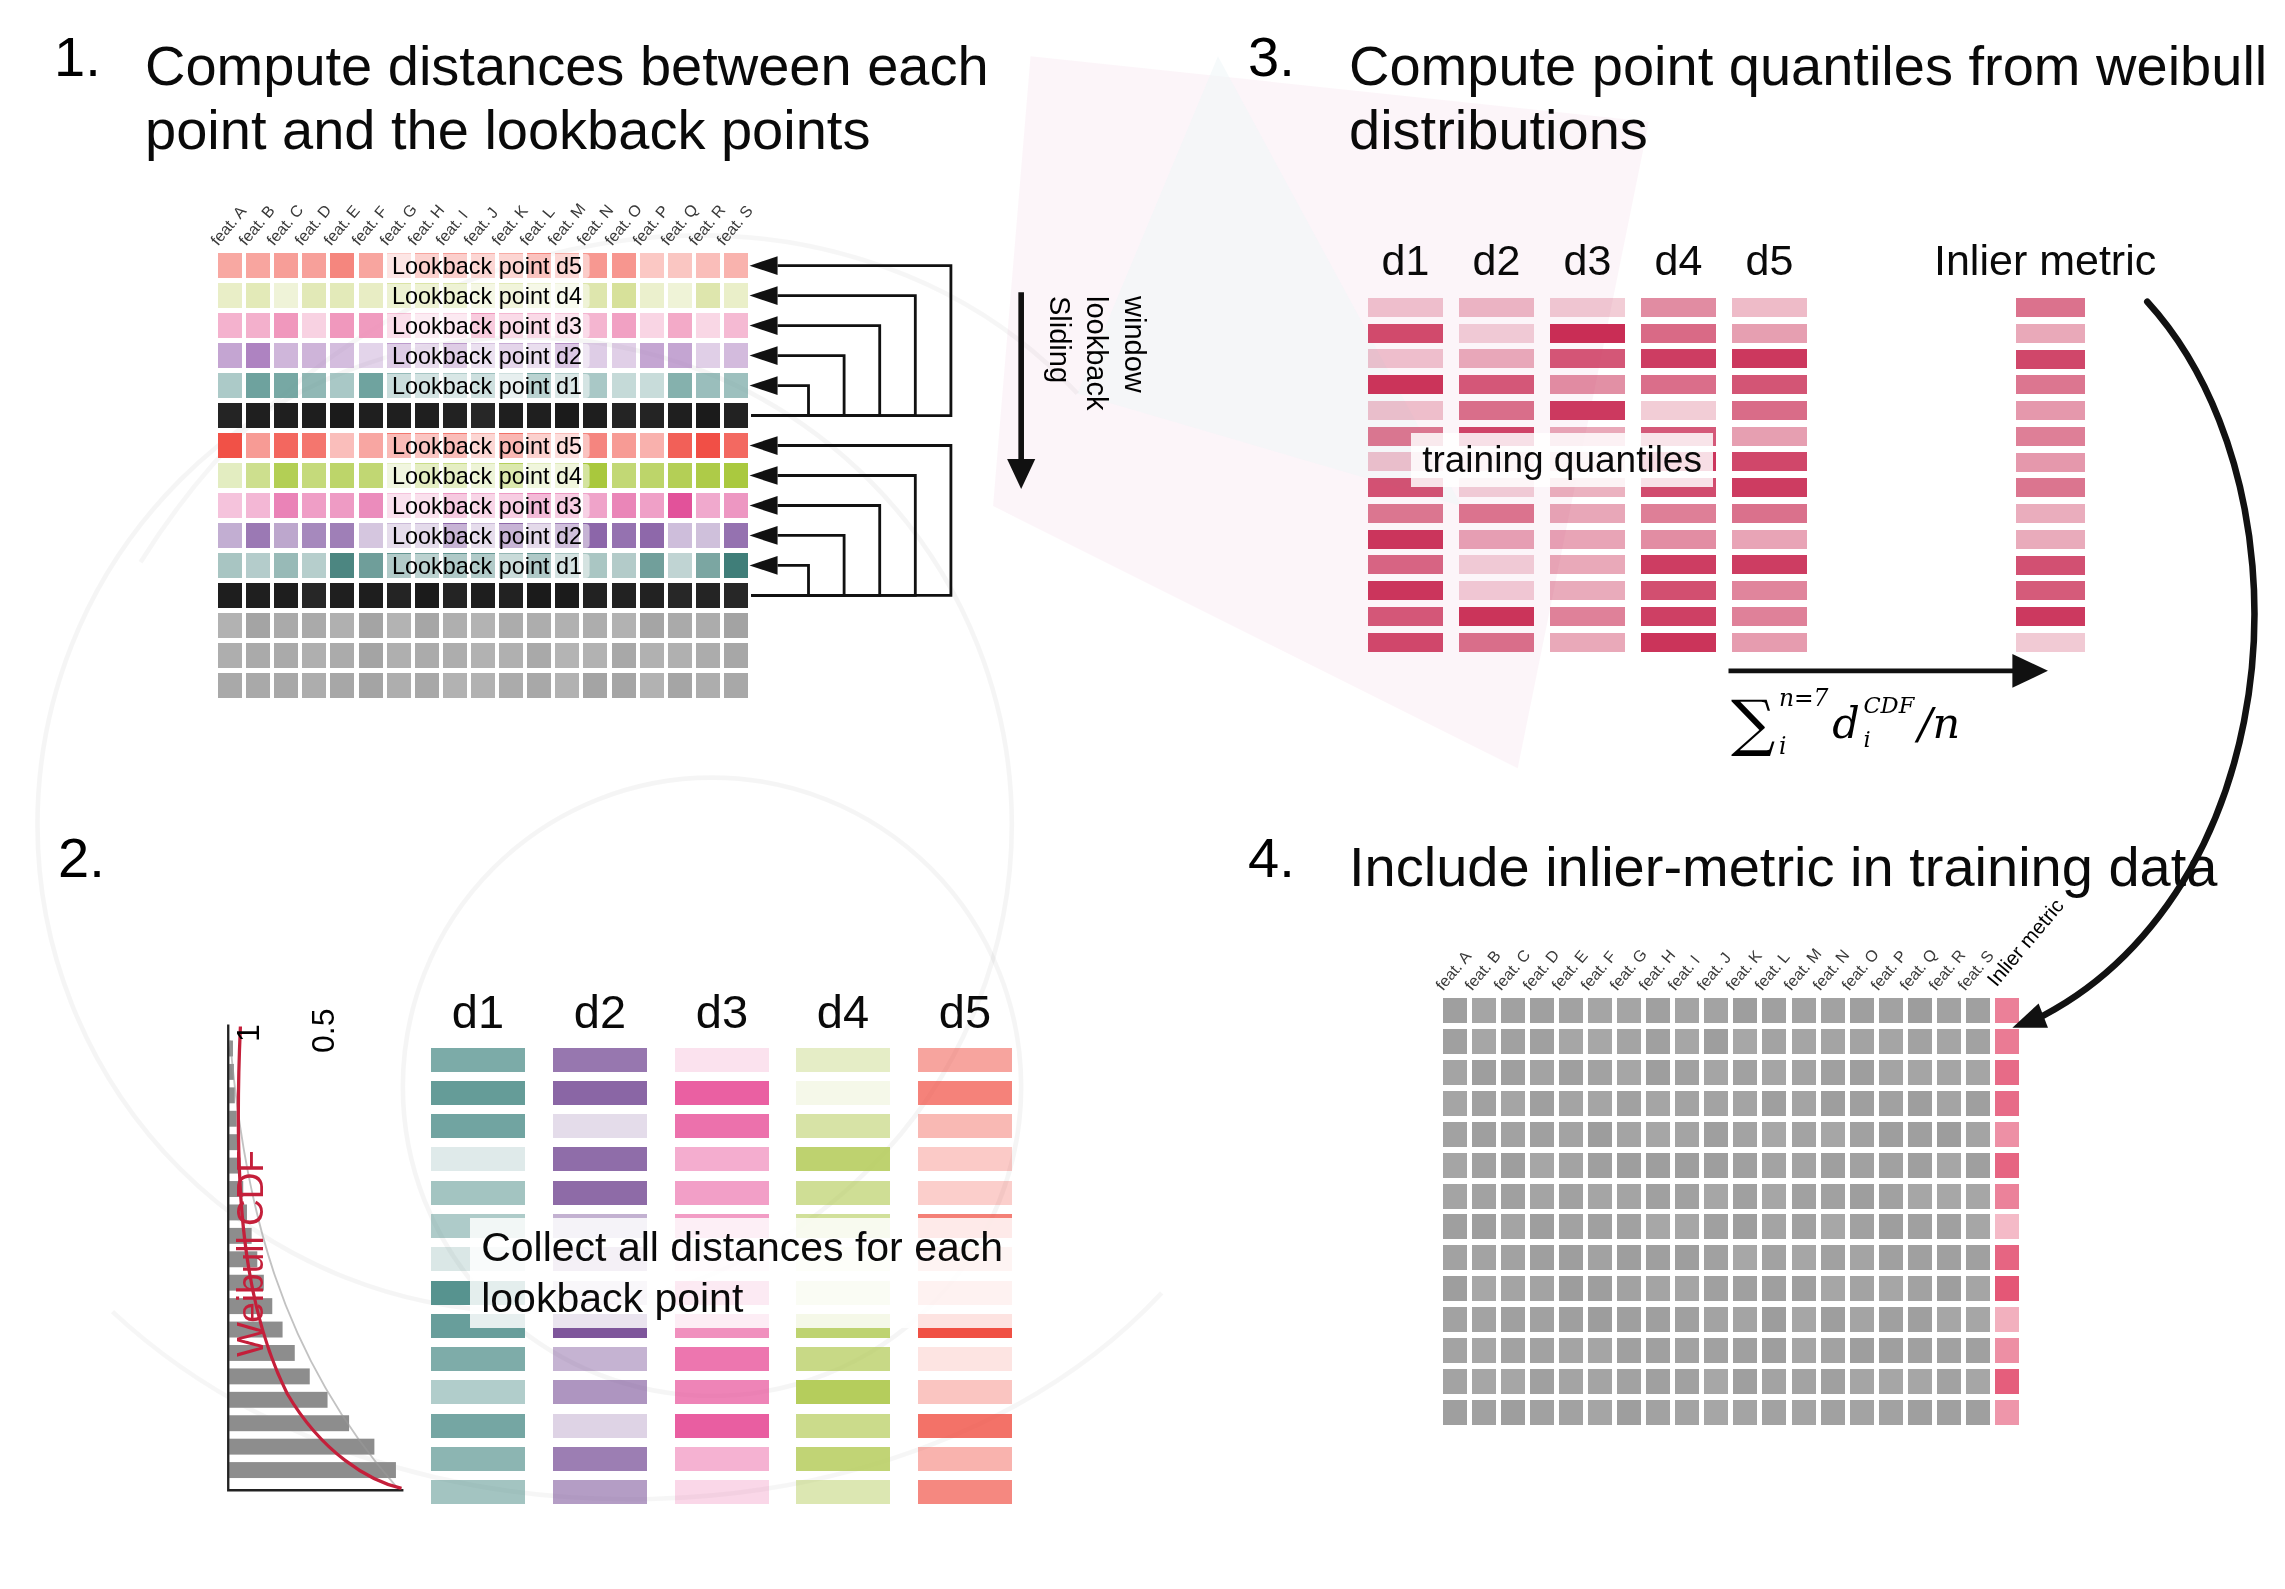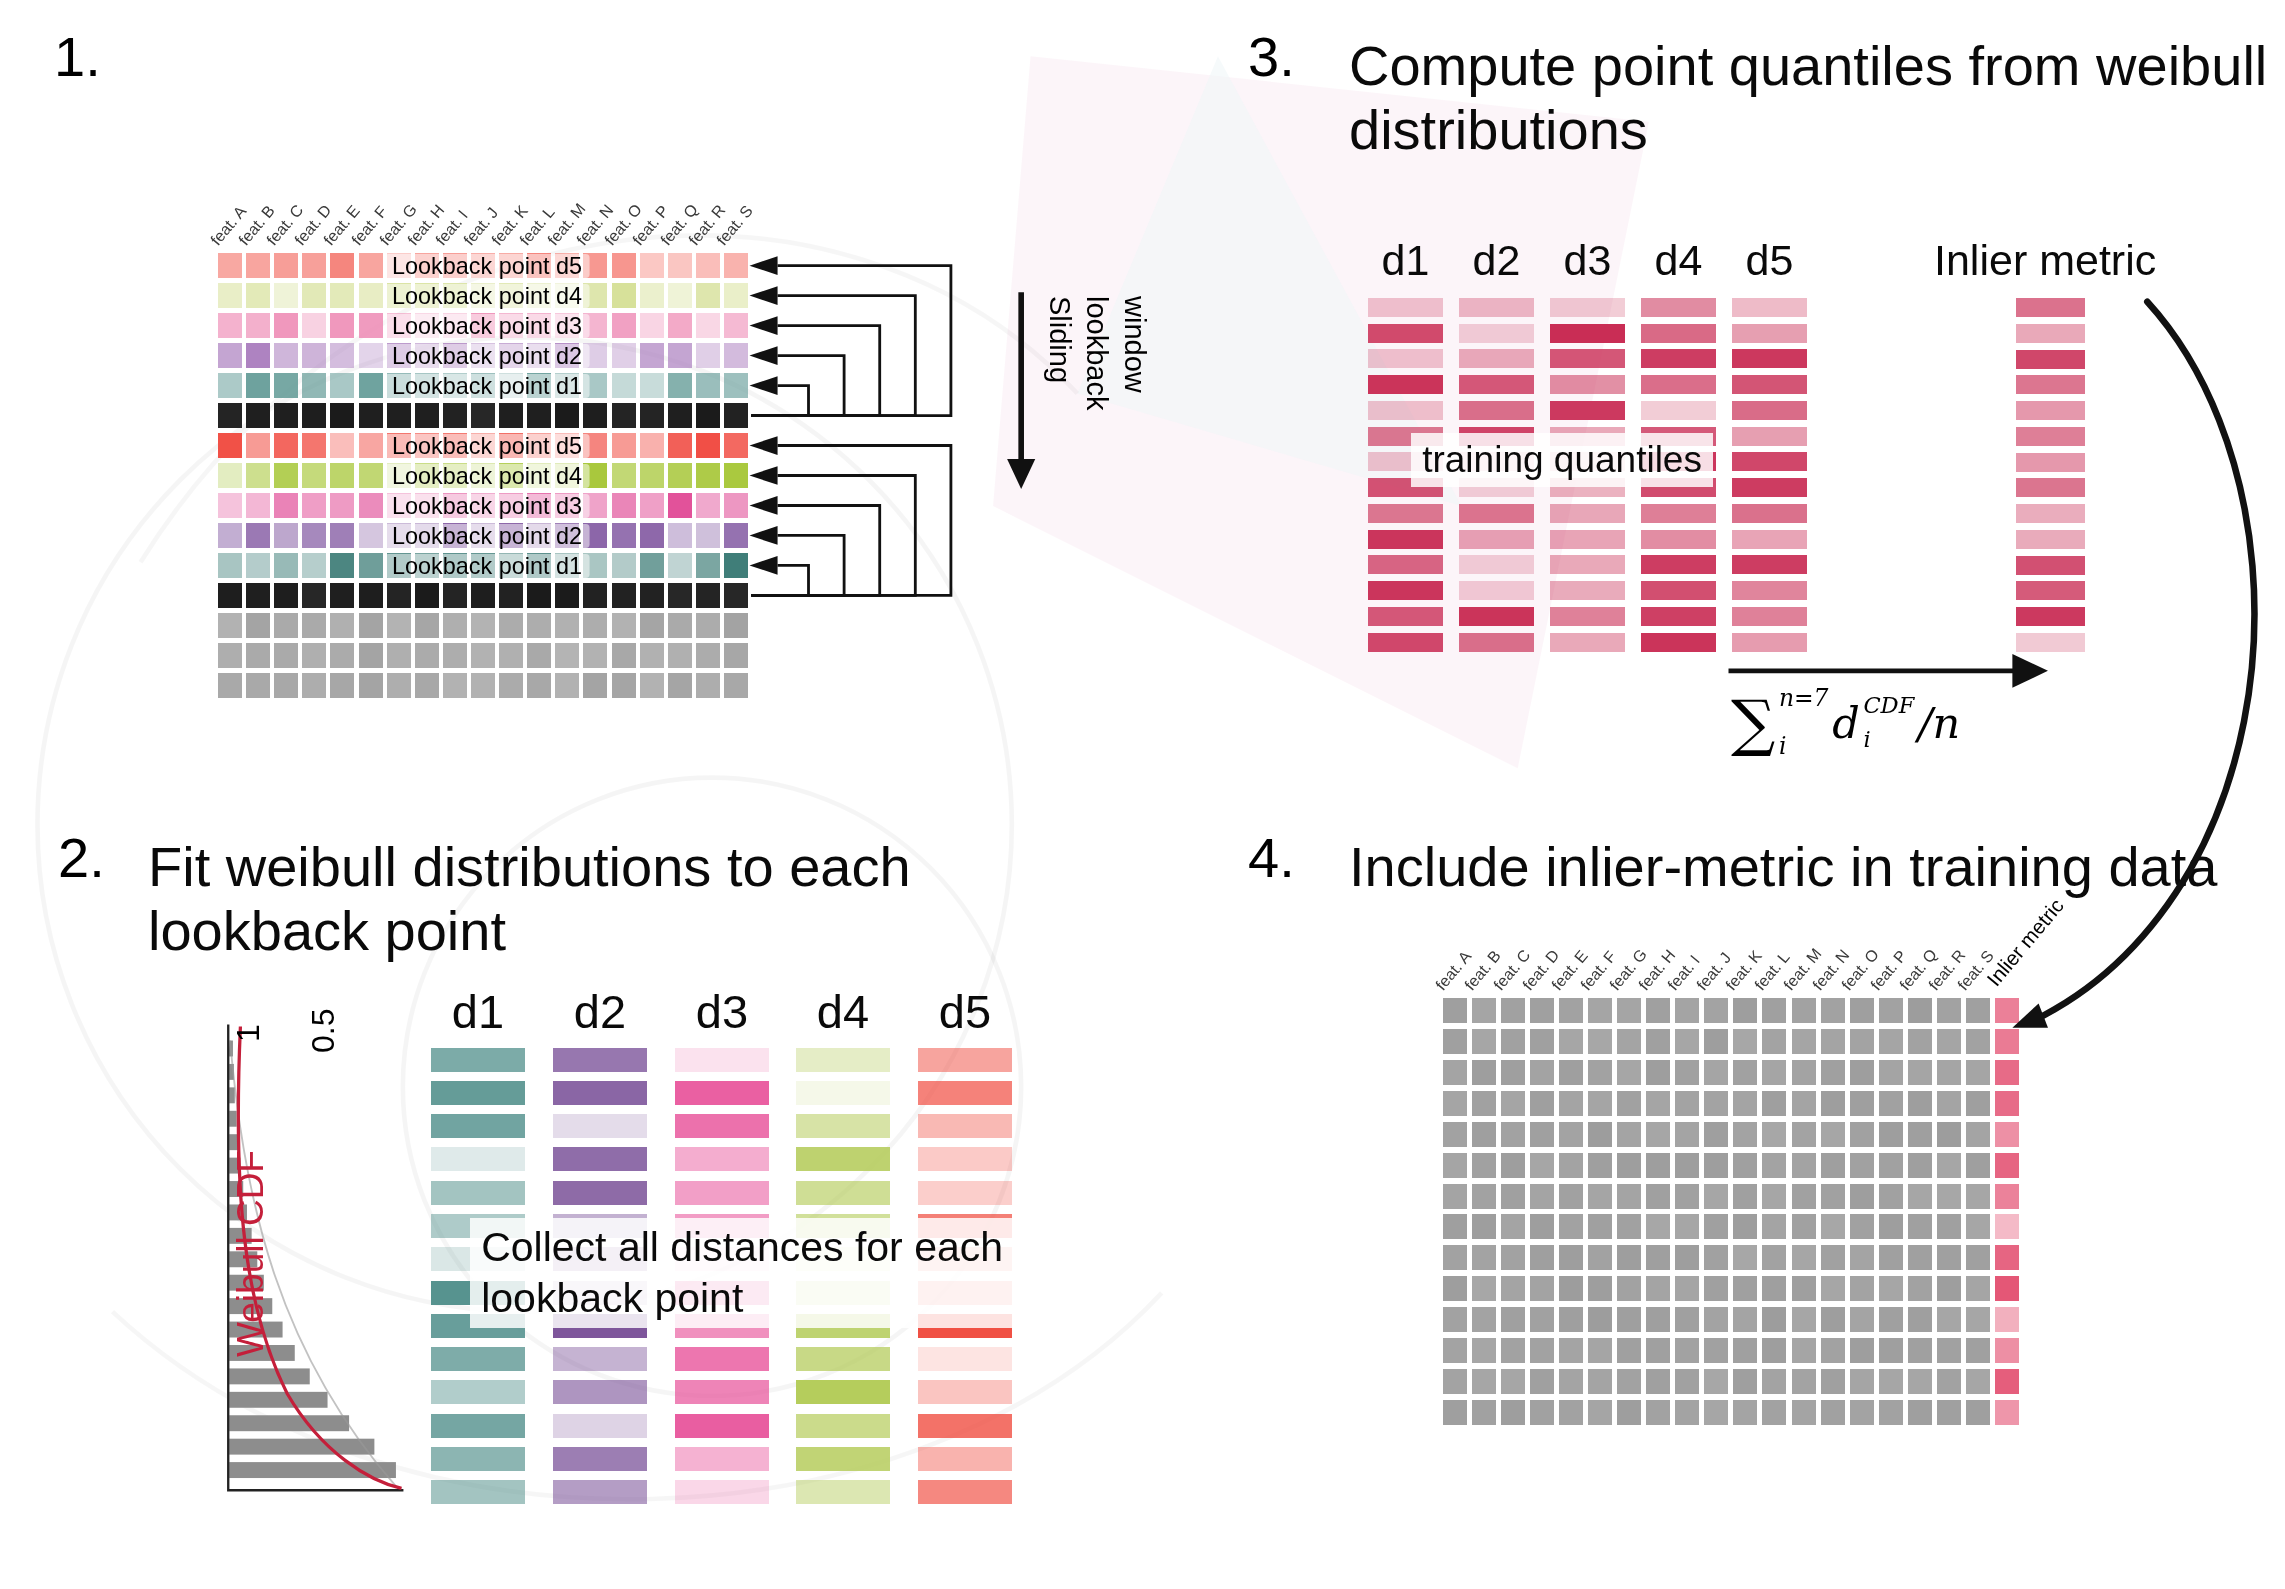--- a/index.html
+++ b/index.html
@@ -48,20 +48,21 @@
   <svg class="wm" width="2285" height="1589" viewBox="0 0 2439 1696">
     <polygon points="1100,60 1760,130 1620,820 1060,540" fill="#f4dce8" opacity="0.28"></polygon>
     <polygon points="1300,60 1560,540 1150,420" fill="#eef6f8" opacity="0.55"></polygon>
     <circle cx="560" cy="880" r="520" stroke="#000" stroke-opacity="0.04" stroke-width="5" fill="none"></circle>
     <circle cx="760" cy="1160" r="330" stroke="#000" stroke-opacity="0.04" stroke-width="5" fill="none"></circle>
     <path d="M 150 600 C 400 200, 900 150, 1150 420" stroke="#000" stroke-opacity="0.035" stroke-width="5" fill="none"></path>
     <path d="M 120 1400 C 420 1680, 980 1660, 1240 1380" stroke="#000" stroke-opacity="0.035" stroke-width="5" fill="none"></path>
   </svg>
 
   <div class="num" style="left:54px;top:24px">1.</div>
+  <div class="title" style="left:145px;top:34px;width:946px">Compute distances between each point and the lookback points</div>
 
   <div id="p1-collabels" class="layer">
       <div class="collabel" style="left: 221px; top: 230px;">feat. A</div>
       <div class="collabel" style="left: 249px; top: 230px;">feat. B</div>
       <div class="collabel" style="left: 277px; top: 230px;">feat. C</div>
       <div class="collabel" style="left: 305px; top: 230px;">feat. D</div>
       <div class="collabel" style="left: 334px; top: 230px;">feat. E</div>
       <div class="collabel" style="left: 362px; top: 230px;">feat. F</div>
       <div class="collabel" style="left: 390px; top: 230px;">feat. G</div>
       <div class="collabel" style="left: 418px; top: 230px;">feat. H</div>
@@ -370,21 +371,20 @@
       <div class="cell" style="left: 365px; top: 420px; background: rgb(163, 163, 163); opacity: 0.99;"></div>
       <div class="cell" style="left: 394px; top: 420px; background: rgb(163, 163, 163); opacity: 0.98;"></div>
       <div class="cell" style="left: 422px; top: 420px; background: rgb(163, 163, 163); opacity: 0.84;"></div>
       <div class="cell" style="left: 450px; top: 420px; background: rgb(163, 163, 163); opacity: 0.98;"></div>
       <div class="cell" style="left: 478px; top: 420px; background: rgb(163, 163, 163); opacity: 0.89;"></div>
       <div class="cell" style="left: 506px; top: 420px; background: rgb(163, 163, 163); opacity: 0.95;"></div>
     </div>
   <div class="vert" style="left:1040px;top:296px;height:187px">Sliding lookback window</div>
 
   <div class="num" style="left:58px;top:825px">2.</div>
-  <div class="title" style="left:148px;top:835px;width:946px">Fit weibull distributions to each lookback point</div>
 
   <svg id="weibull-svg" width="225" height="534" viewBox="0 0 240 570">
     <g id="hist-bars">
         <rect x="46" y="55" width="4" height="17" fill="#8d8d8d"></rect>
         <rect x="46" y="80" width="5" height="17" fill="#8d8d8d"></rect>
         <rect x="46" y="105" width="6" height="17" fill="#8d8d8d"></rect>
         <rect x="46" y="130" width="8" height="17" fill="#8d8d8d"></rect>
         <rect x="46" y="155" width="10" height="17" fill="#8d8d8d"></rect>
         <rect x="46" y="180" width="12" height="17" fill="#8d8d8d"></rect>
         <rect x="46" y="205" width="15" height="17" fill="#8d8d8d"></rect>

